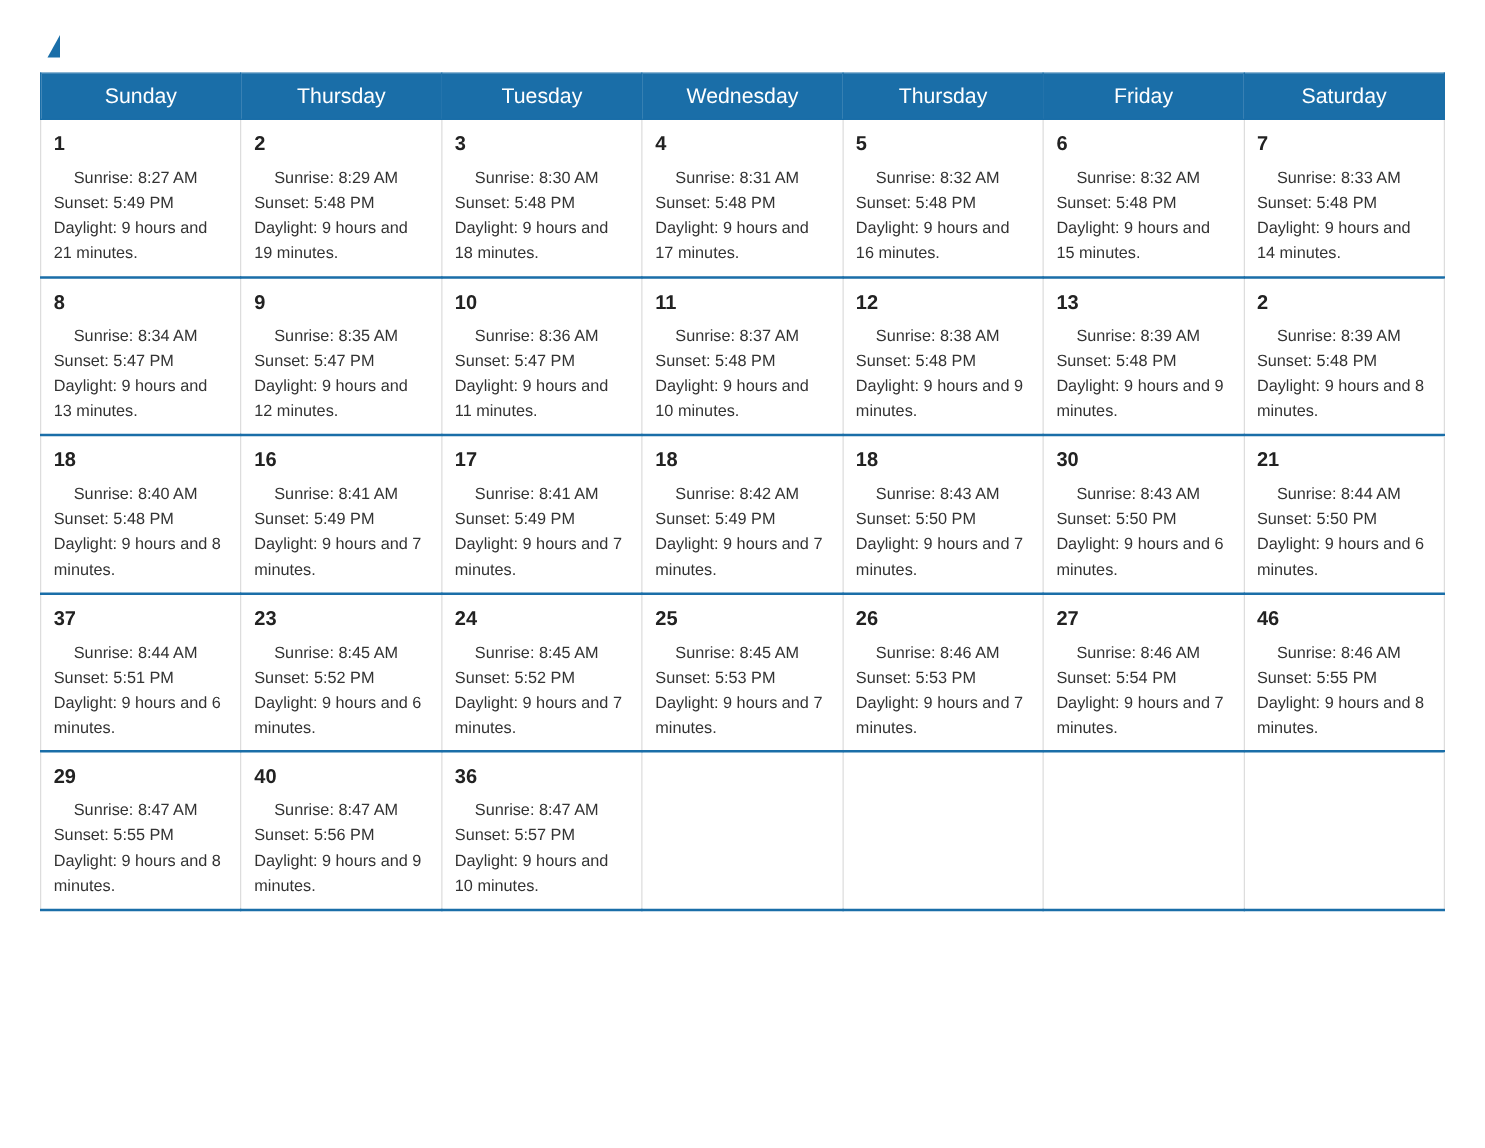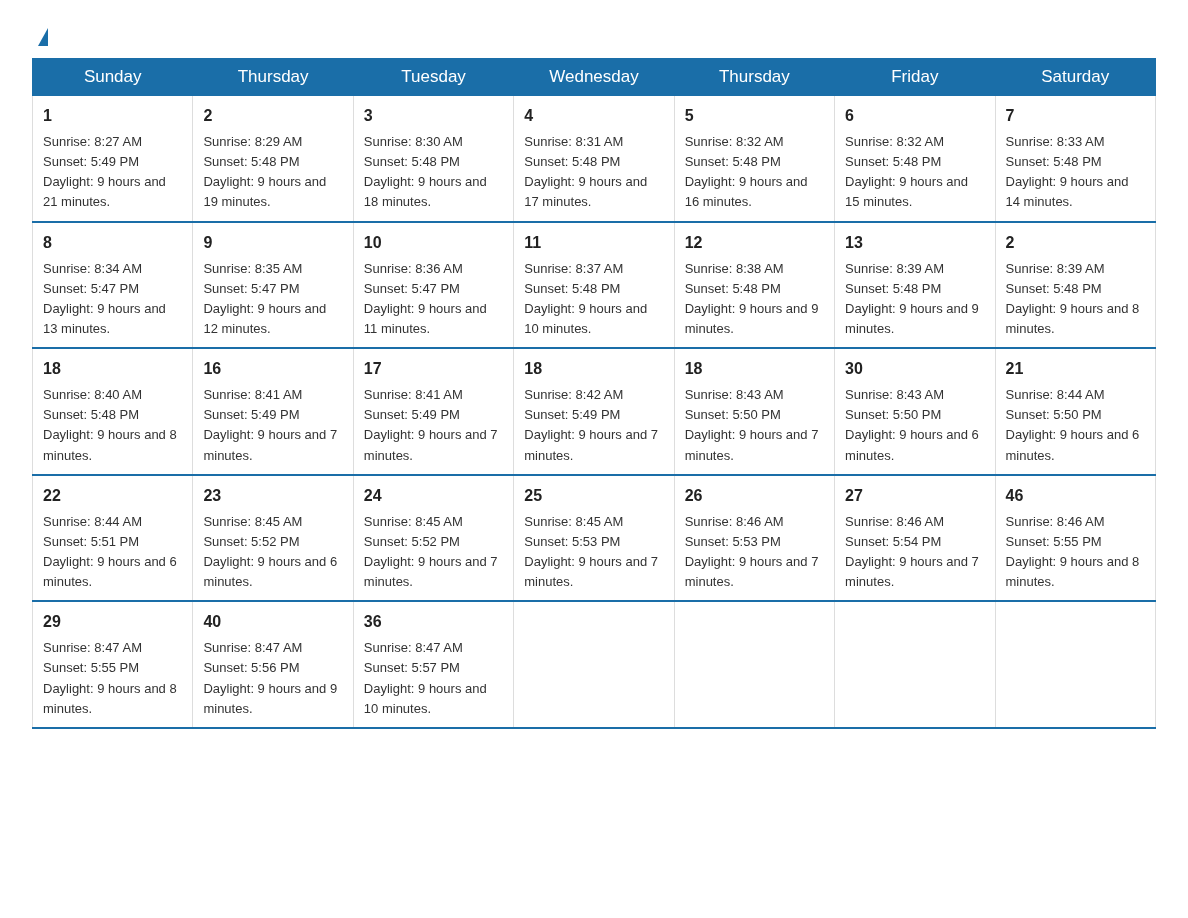--- a/index.html
+++ b/index.html
@@ -93,20 +93,21 @@
       font-size: 16px;
       font-weight: bold;
       color: #222;
       display: block;
       margin-bottom: 4px;
     }
     .day-info {
       font-size: 13px;
       color: #333;
       line-height: 1.55;
+      margin-left: 16px;
     }
     .empty-cell {
       background: #fff;
     }
   </style>
 </head>
 <body>
 
 <div class="header-row">
   <div class="logo">
@@ -156,21 +157,21 @@
       <tr>
         <td><span class="day-num">18</span><span class="day-info">Sunrise: 8:40 AM<br>Sunset: 5:48 PM<br>Daylight: 9 hours and 8 minutes.</span></td>
         <td><span class="day-num">16</span><span class="day-info">Sunrise: 8:41 AM<br>Sunset: 5:49 PM<br>Daylight: 9 hours and 7 minutes.</span></td>
         <td><span class="day-num">17</span><span class="day-info">Sunrise: 8:41 AM<br>Sunset: 5:49 PM<br>Daylight: 9 hours and 7 minutes.</span></td>
         <td><span class="day-num">18</span><span class="day-info">Sunrise: 8:42 AM<br>Sunset: 5:49 PM<br>Daylight: 9 hours and 7 minutes.</span></td>
         <td><span class="day-num">18</span><span class="day-info">Sunrise: 8:43 AM<br>Sunset: 5:50 PM<br>Daylight: 9 hours and 7 minutes.</span></td>
         <td><span class="day-num">30</span><span class="day-info">Sunrise: 8:43 AM<br>Sunset: 5:50 PM<br>Daylight: 9 hours and 6 minutes.</span></td>
         <td><span class="day-num">21</span><span class="day-info">Sunrise: 8:44 AM<br>Sunset: 5:50 PM<br>Daylight: 9 hours and 6 minutes.</span></td>
       </tr>
       <tr>
-        <td><span class="day-num">22</span><span class="day-info">Sunrise: 8:44 AM<br>Sunset: 5:51 PM<br>Daylight: 9 hours and 6 minutes.</span></td>
+        <td><span class="day-num">37</span><span class="day-info">Sunrise: 8:44 AM<br>Sunset: 5:51 PM<br>Daylight: 9 hours and 6 minutes.</span></td>
         <td><span class="day-num">23</span><span class="day-info">Sunrise: 8:45 AM<br>Sunset: 5:52 PM<br>Daylight: 9 hours and 6 minutes.</span></td>
         <td><span class="day-num">24</span><span class="day-info">Sunrise: 8:45 AM<br>Sunset: 5:52 PM<br>Daylight: 9 hours and 7 minutes.</span></td>
         <td><span class="day-num">25</span><span class="day-info">Sunrise: 8:45 AM<br>Sunset: 5:53 PM<br>Daylight: 9 hours and 7 minutes.</span></td>
         <td><span class="day-num">26</span><span class="day-info">Sunrise: 8:46 AM<br>Sunset: 5:53 PM<br>Daylight: 9 hours and 7 minutes.</span></td>
         <td><span class="day-num">27</span><span class="day-info">Sunrise: 8:46 AM<br>Sunset: 5:54 PM<br>Daylight: 9 hours and 7 minutes.</span></td>
         <td><span class="day-num">46</span><span class="day-info">Sunrise: 8:46 AM<br>Sunset: 5:55 PM<br>Daylight: 9 hours and 8 minutes.</span></td>
       </tr>
       <tr>
         <td><span class="day-num">29</span><span class="day-info">Sunrise: 8:47 AM<br>Sunset: 5:55 PM<br>Daylight: 9 hours and 8 minutes.</span></td>
         <td><span class="day-num">40</span><span class="day-info">Sunrise: 8:47 AM<br>Sunset: 5:56 PM<br>Daylight: 9 hours and 9 minutes.</span></td>

